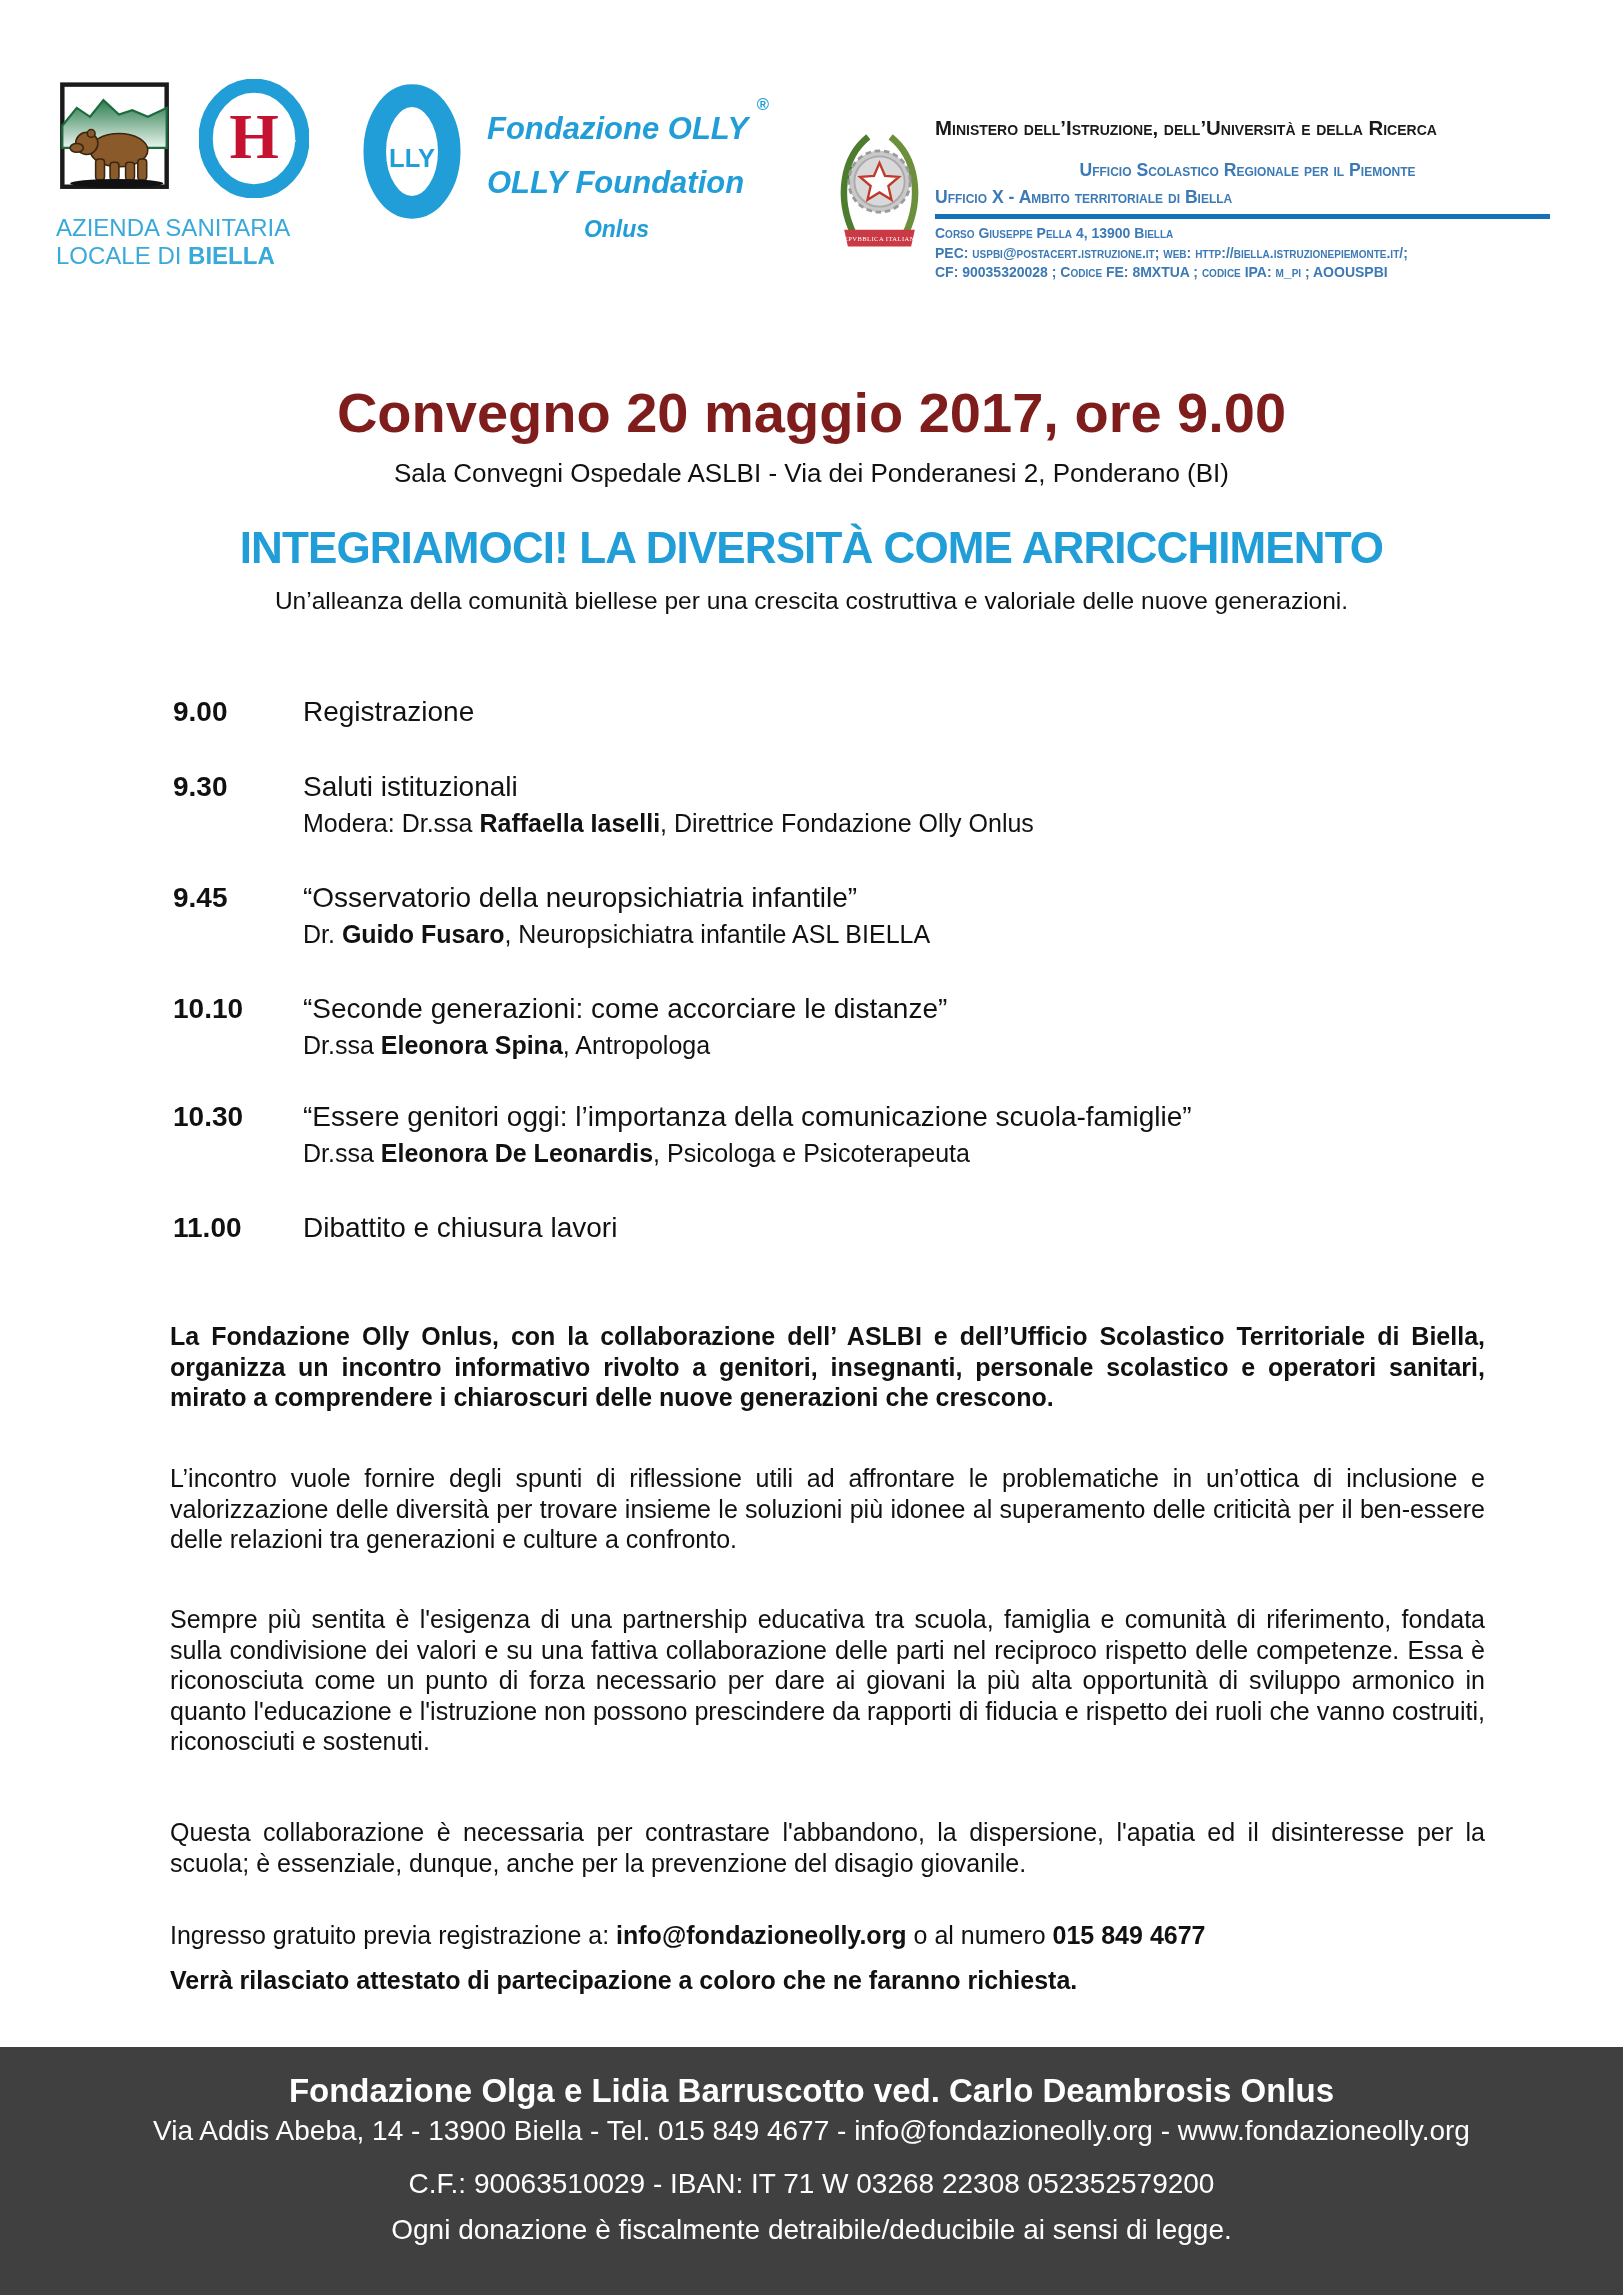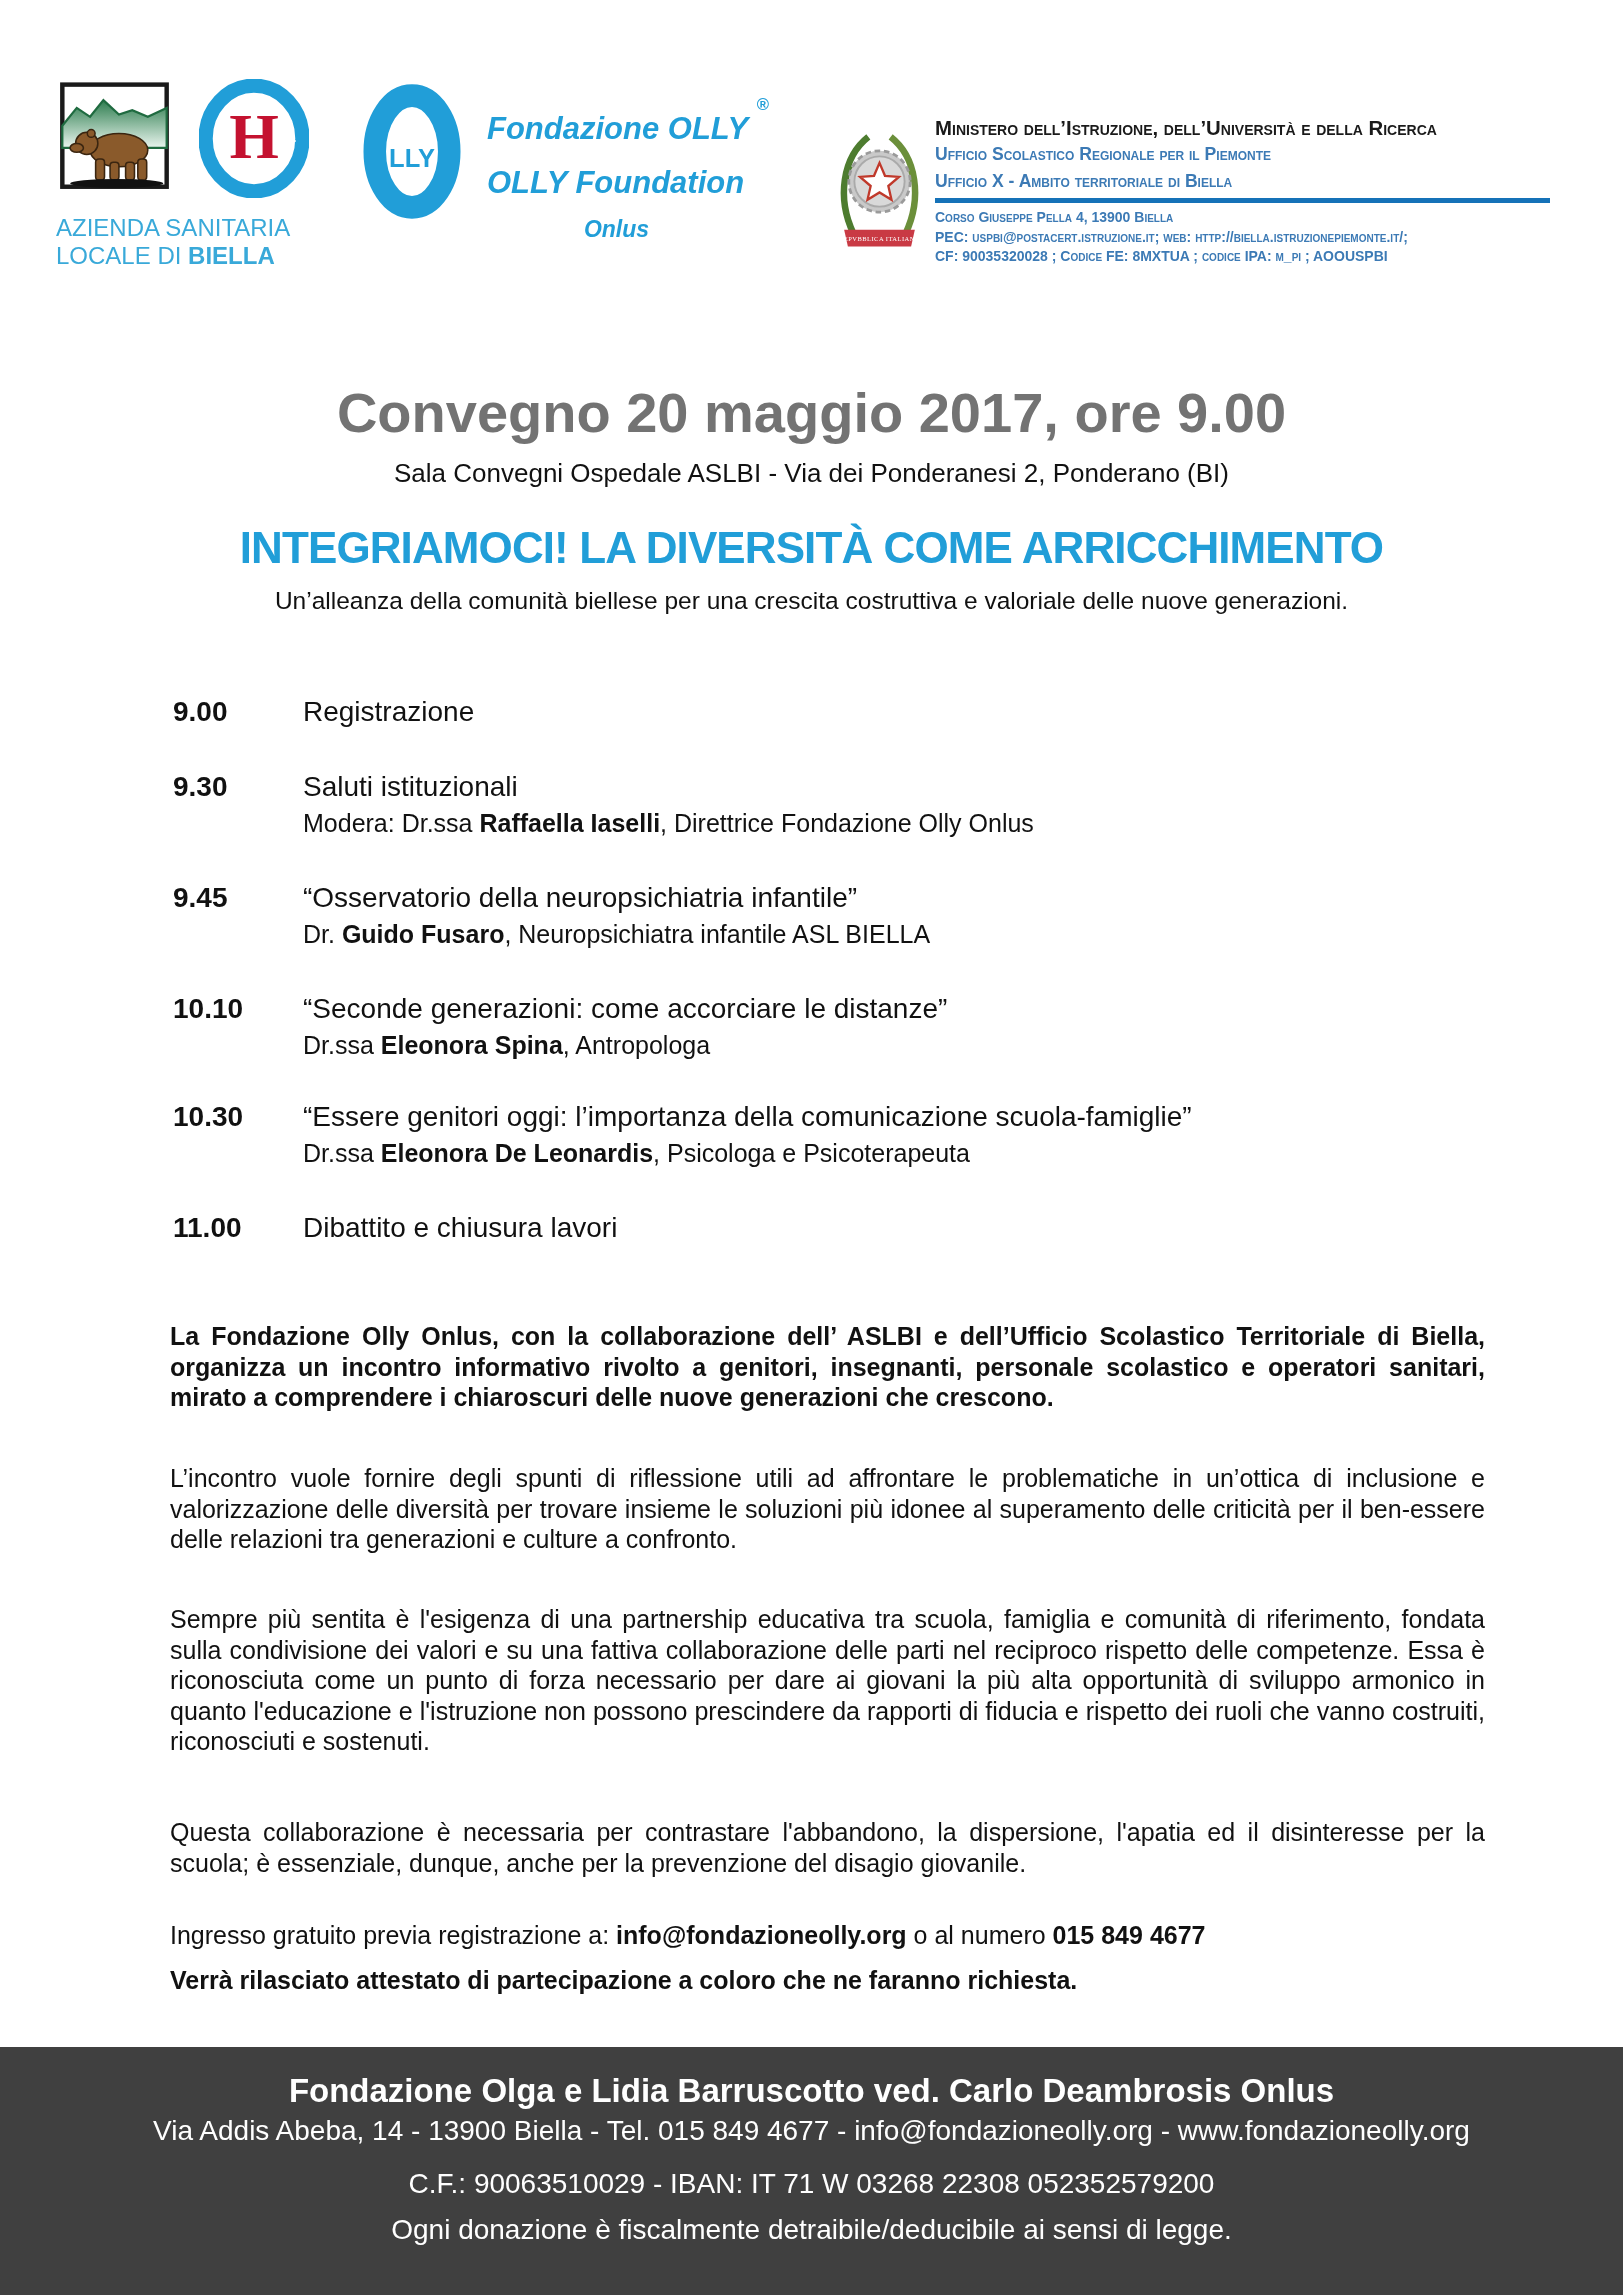--- a/index.html
+++ b/index.html
@@ -24,27 +24,27 @@
   #olly-o{left:363px;top:82px;width:98px;height:139px;}
   #olly-text{left:487px;top:111px;width:324px;color:#219ED8;
              font-style:italic;font-weight:bold;}
   #olly-line1{font-size:31px;position:relative;}
   #olly-reg{font-size:16.7px;position:absolute;top:-15.7px;margin-left:8.3px;}
   #olly-line2{font-size:31px;margin-top:17.6px;}
   #olly-line3{font-size:23px;margin-top:15.7px;text-align:center;width:259px;}
   #crest{left:833px;top:117px;width:93px;height:155px;}
   #ministero{left:935px;top:117px;width:625px;font-variant:small-caps;font-weight:bold;}
   #min-line1{font-size:20.4px;color:#1a1a1a;letter-spacing:0px;}
-  #min-line2{font-size:17.6px;color:#3C7AB5;margin-top:4px;}
+  #min-line2{font-size:17.6px;color:#3C7AB5;margin-top:20px;text-align:center;}
   #min-line3{font-size:17.6px;color:#3C7AB5;margin-top:5.6px;}
   #min-rule{height:4.6px;background:#1572B8;margin-top:6.5px;width:615px;}
   #min-addr{font-size:14px;color:#3C7AB5;line-height:19.4px;margin-top:5.6px;}
 
   
-  #event-title{top:380px;font-size:56px;font-weight:bold;color:#737373;}
+  #event-title{top:380px;font-size:56px;font-weight:bold;color:#7f1d1d;}
   #event-location{top:458px;font-size:26px;color:#111;}
   #event-headline{top:523px;font-size:44px;font-weight:bold;color:#219ED8;letter-spacing:-0.9px;}
   #event-subheadline{top:587px;font-size:24.5px;color:#111;}
 
   
   .sch-time{left:173px;font-size:28px;font-weight:bold;color:#111;}
   .sch-title{left:303px;font-size:28px;color:#111;}
   .sch-detail{left:303px;font-size:25px;color:#111;}
   .sch-detail b{font-weight:bold;}
 

